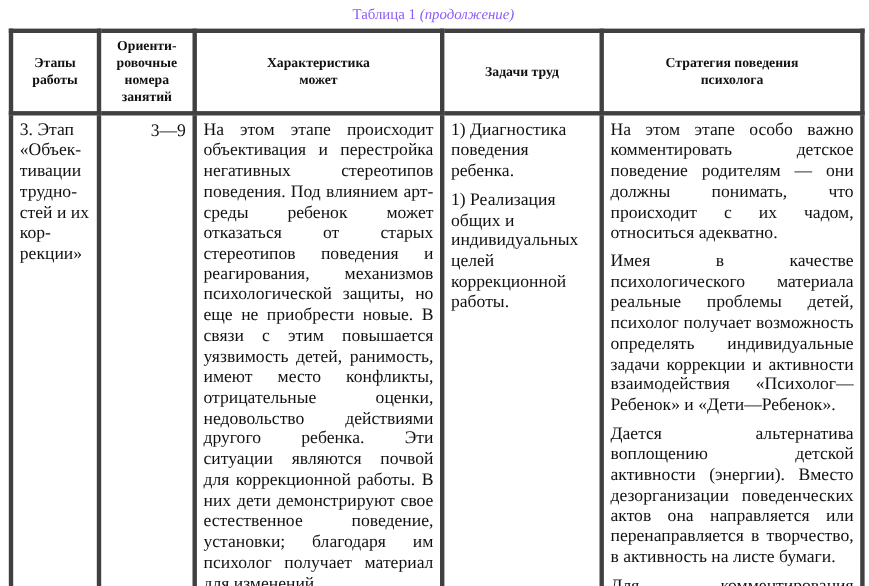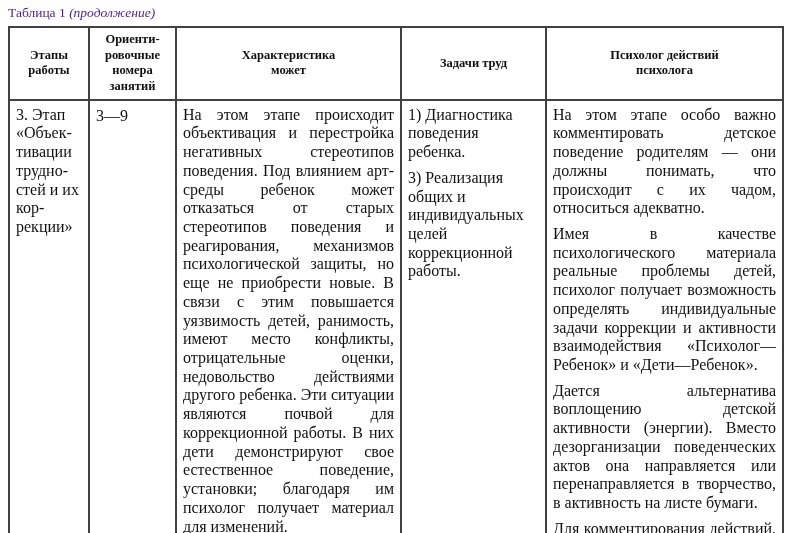--- a/index.html
+++ b/index.html
@@ -9,43 +9,43 @@
     font-family: "Liberation Serif", "DejaVu Serif", serif;
     color: #111111;
     overflow: hidden;
   }
   .page {
     position: relative;
     width: 790px; height: 533px;
     padding: 5px 8px 0 8px;
   }
   .caption {
-    text-align: left;
+    text-align: center;
     font-size: 13.5px;
     line-height: 1.2;
     padding-right: 2px;
     margin-bottom: 5px;
-    color: #4c1d95;
+    color: #8b5cf6;
   }
   .caption .cap-italic { font-style: italic; }
 
   table.doc {
     border-collapse: collapse;
     table-layout: fixed;
     width: 774px;
     height: 497px;
     border: 1.5px solid #1a1a1a;
   }
   col.c1 { width: 80px; }
   col.c2 { width: 87px; }
   col.c3 { width: 225px; }
   col.c4 { width: 145px; }
   col.c5 { width: 237px; }
 
-  th, td { border: 2px solid #404040; }
+  th, td { border: 4px solid #404040; }
 
   thead tr { height: 62px; }
   th {
     font-size: 12.5px;
     font-weight: bold;
     text-align: center;
     vertical-align: middle;
     padding: 4px 3px;
     white-space: pre-line;
     line-height: 1.25;
@@ -56,21 +56,21 @@
     padding: 5px 6px 6px 6px;
     font-size: 16px;
     line-height: 1.17;
     hyphens: manual;
   }
   td p { margin-bottom: 7px; text-align: justify; }
   td p:last-child { margin-bottom: 0; }
 
   td.cell-stage p { text-align: left; }
   td.cell-sessions { text-align: center; padding-top: 6px; }
-  td.cell-sessions p { text-align: left; }
+  td.cell-sessions p { text-align: right; }
   td.cell-tasks p { text-align: left; }
 </style>
 </head>
 <body>
 
 <div class="page">
 
   <div class="caption">
     <span>Таблица 1</span>
     <span class="cap-italic">(продолжение)</span>
@@ -88,38 +88,38 @@
       <tr>
         <th>Этапы
 работы</th>
         <th>Ориенти-
 ровочные
 номера
 занятий</th>
         <th>Характеристика
 может</th>
         <th>Задачи труд</th>
-        <th>Психолог действий
+        <th>Стратегия поведения
 психолога</th>
       </tr>
     </thead>
     <tbody>
       <tr>
         <td class="cell-stage">
           <p>3. Этап «Объек­тивации труд­но­стей и их кор­рекции»</p>
         </td>
         <td class="cell-sessions">
           <p>3—9</p>
         </td>
         <td class="cell-characteristic">
           <p>На этом этапе происходит объективация и перестройка негативных стереотипов поведения. Под влиянием арт-среды ребенок может отказаться от старых стереотипов поведения и реагирования, механизмов психологической защиты, но еще не приобрести новые. В связи с этим повышается уязвимость детей, ранимость, имеют место конфликты, отрицательные оценки, недовольство действиями другого ребенка. Эти ситуации являются почвой для коррекционной работы. В них дети демонстрируют свое естественное поведение, установки; благодаря им психолог получает материал для изменений.</p>
         </td>
         <td class="cell-tasks">
           <p>1) Диагностика поведения ребенка.</p>
-          <p>3) Реализация общих и индивидуальных целей коррекционной работы.</p>
+          <p>1) Реализация общих и индивидуальных целей коррекционной работы.</p>
         </td>
         <td class="cell-strategy">
           <p>На этом этапе особо важно комментировать детское поведение родителям — они должны понимать, что происходит с их чадом, относиться адекватно.</p>
           <p>Имея в качестве психологического материала реальные проблемы детей, психолог получает возможность определять индивидуальные задачи коррекции и активности взаимодействия «Психолог—Ребенок» и «Дети—Ребенок».</p>
           <p>Дается альтернатива воплощению детской активности (энергии). Вместо дезорганизации поведенческих актов она направляется или перенаправляется в творчество, в активность на листе бумаги.</p>
           <p>Для комментирования действий, эмоциональных реакций детей из словаря психолога убираются фразы с частицами «не» и «ни» («не бойся», «ничего страшного»), подбираются фразы с позитивным или нейтральным смыслом («нормально», «бывает», «случается», «обычно»).</p>
         </td>
       </tr>
     </tbody>
   </table>

